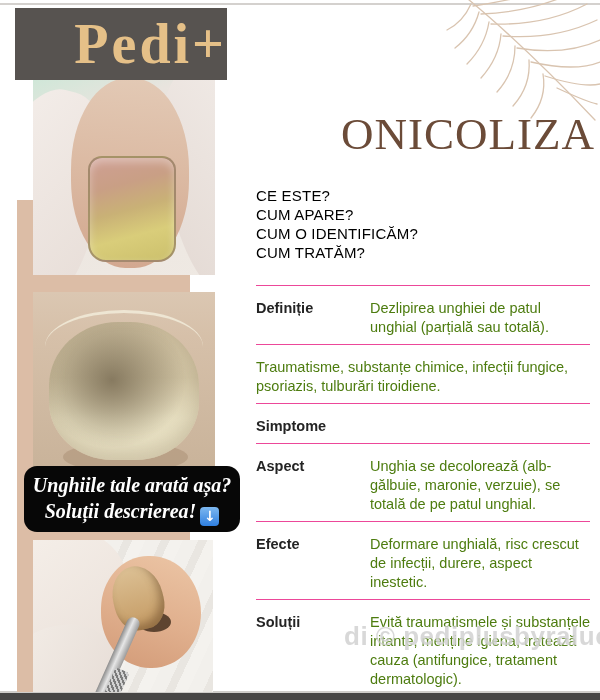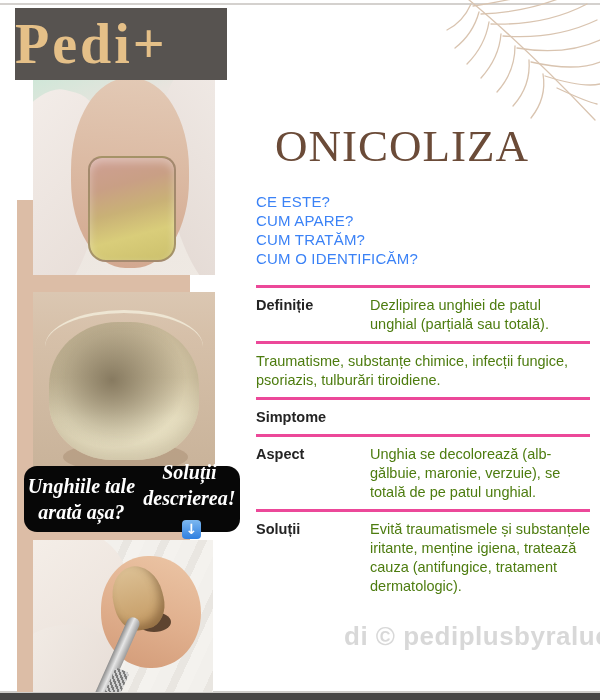--- a/index.html
+++ b/index.html
@@ -7,21 +7,21 @@
           font-family:"Liberation Sans",sans-serif;}
   .abs{position:absolute;}
 
   
   #top-hairline{left:0;top:3px;width:600px;height:2px;background:#c9c6c2;opacity:.8;}
   #bottom-hairline{left:0;top:691px;width:600px;height:2px;background:#cfcdca;}
   #bottom-bar{left:0;top:693px;width:600px;height:7px;background:#474645;}
 
   
   #logo-box{left:15px;top:8px;width:212px;height:72px;background:#575350;z-index:6;
-            display:flex;align-items:center;justify-content:flex-start;}
+            display:flex;align-items:center;justify-content:flex-end;}
   #logo-text{font-family:"Liberation Serif",serif;font-weight:bold;font-size:56px;
              color:#e5c088;letter-spacing:3px;line-height:1;}
 
   
   #feather{right:0;top:0;z-index:1;}
 
   
   #accent-rect{left:17px;top:200px;width:173px;height:492px;background:#dcbda6;z-index:1;}
 
   
@@ -70,35 +70,35 @@
   .p3-gap{left:104px;top:72px;width:34px;height:20px;border-radius:50%;background:#5e4430;}
   .p3-shaft{left:96px;top:78px;width:13px;height:92px;border-radius:6px 6px 3px 3px;
             background:linear-gradient(90deg,#8d8d8d,#e6e6e6 45%,#9b9b9b);
             transform:rotate(24deg);transform-origin:50% 0;}
   .p3-grip{left:72px;top:128px;width:15px;height:50px;border-radius:4px;
            background:repeating-linear-gradient(45deg,#7c7c7c 0 2px,#d3d3d3 2px 4px);
            transform:rotate(24deg);}
 
   
   #callout{left:24px;top:466px;width:216px;height:66px;background:#070707;border-radius:13px;
-           z-index:5;display:flex;align-items:center;justify-content:center;
+           z-index:5;display:flex;flex-direction:column;align-items:center;justify-content:center;
            color:#fff;font-family:"Liberation Serif",serif;font-style:italic;font-weight:bold;
            font-size:20px;line-height:26px;text-align:center;}
   #callout .arrow-badge{display:inline-flex;width:19px;height:19px;border-radius:4px;margin-left:4px;
            background:linear-gradient(180deg,#7db8f0,#2f7fe0);color:#fff;font-style:normal;
            align-items:center;justify-content:center;font-size:14px;vertical-align:-3px;
            font-family:"DejaVu Sans",sans-serif;}
 
   
-  #title{left:275px;top:120px;width:320px;text-align:left;z-index:3;
+  #title{left:275px;top:108px;width:320px;text-align:right;z-index:3;
          font-family:"Liberation Serif",serif;font-size:45px;letter-spacing:1px;color:#6b4b38;}
-  #questions{left:256px;top:192px;z-index:3;font-size:15px;line-height:19px;color:#3b82f6;
+  #questions{left:256px;top:186px;z-index:3;font-size:15px;line-height:19px;color:#000000;
              letter-spacing:.2px;}
   #info-table{left:256px;top:285px;width:334px;z-index:3;}
-  .t-row{display:flex;border-top:3px solid #ec4899;padding:8px 0 7px;}
+  .t-row{display:flex;border-top:1px solid #ec4899;padding:13px 0 7px;}
   .t-label{width:114px;flex:none;font-weight:bold;font-size:14.5px;line-height:19px;color:#242424;}
   .t-value{flex:1;font-size:14.5px;line-height:19px;color:#4d7c0f;}
 
   
   #watermark{left:344px;top:621px;z-index:7;font-size:26px;font-weight:bold;white-space:nowrap;
              color:rgba(184,184,184,.55);letter-spacing:.5px;
              text-shadow:0 0 2px rgba(255,255,255,.85);pointer-events:none;}
 </style>
 </head>
 <body>
@@ -164,40 +164,44 @@
     <span>
       <span>Soluții descrierea!</span><span class="arrow-badge">↓</span>
     </span>
   </div>
 
   <div class="abs" id="title">ONICOLIZA</div>
 
   <div class="abs" id="questions">
     <div>CE ESTE?</div>
     <div>CUM APARE?</div>
+    <div>CUM O IDENTIFICĂM?</div>
     <div>CUM TRATĂM?</div>
-    <div>CUM O IDENTIFICĂM?</div>
   </div>
 
   <div class="abs" id="info-table">
     <div class="t-row">
       <div class="t-label">Definiție</div>
       <div class="t-value">Dezlipirea unghiei de patul unghial (parțială sau totală).</div>
     </div>
     <div class="t-row">
       <div class="t-value">Traumatisme, substanțe chimice, infecții fungice, psoriazis, tulburări tiroidiene.</div>
     </div>
     <div class="t-row">
       <div class="t-label">Simptome</div>
     </div>
     <div class="t-row">
       <div class="t-label">Aspect</div>
       <div class="t-value">Unghia se decolorează (alb-gălbuie, maronie, verzuie), se totală de pe patul unghial.</div>
     </div>
     <div class="t-row">
+      <div class="t-label">Efecte</div>
+      <div class="t-value">Deformare unghială, risc crescut de infecții, durere, aspect inestetic.</div>
+    </div>
+    <div class="t-row">
       <div class="t-label">Soluții</div>
       <div class="t-value">Evită traumatismele și substanțele iritante, menține igiena, tratează cauza (antifungice, tratament dermatologic).</div>
     </div>
   </div>
 
   <div class="abs" id="watermark">di © pediplusbyraluca</div>
 
   <div class="abs" id="bottom-hairline"></div>
   <div class="abs" id="bottom-bar"></div>
 

